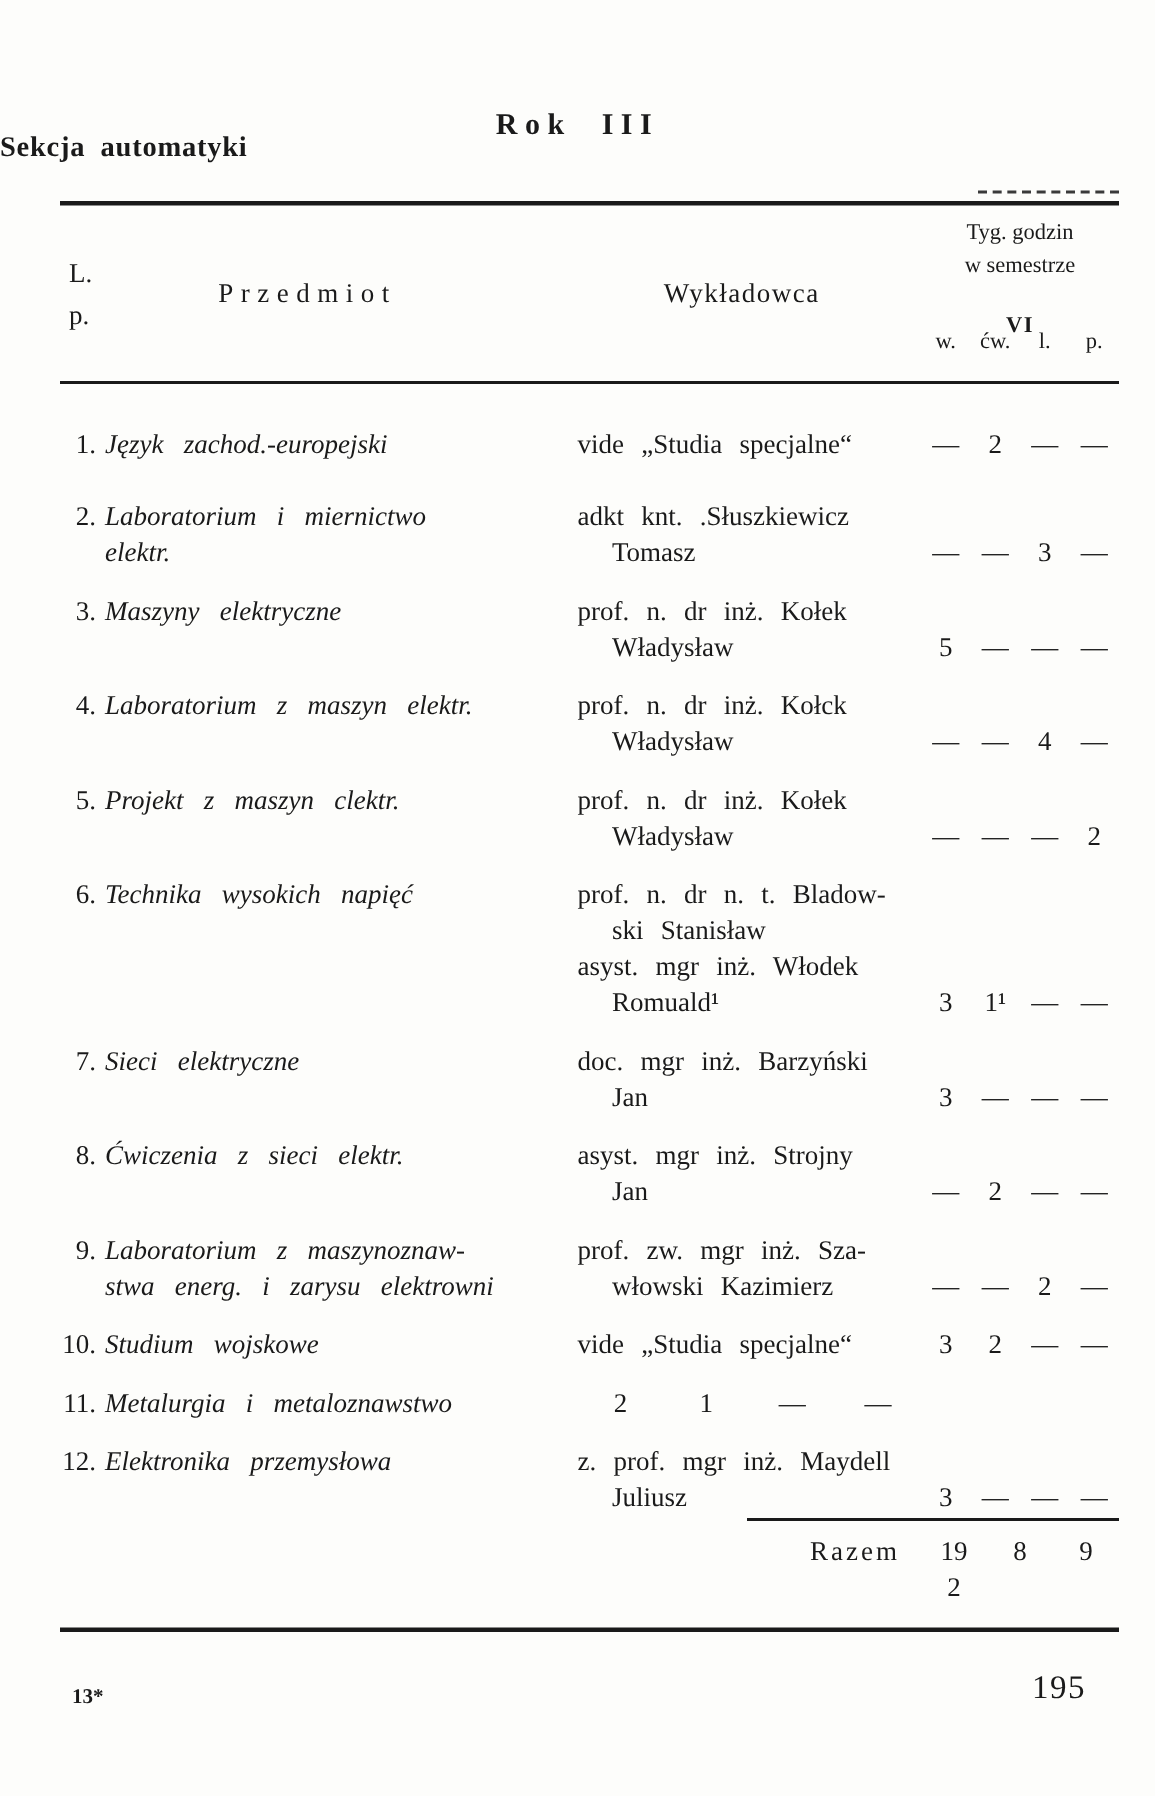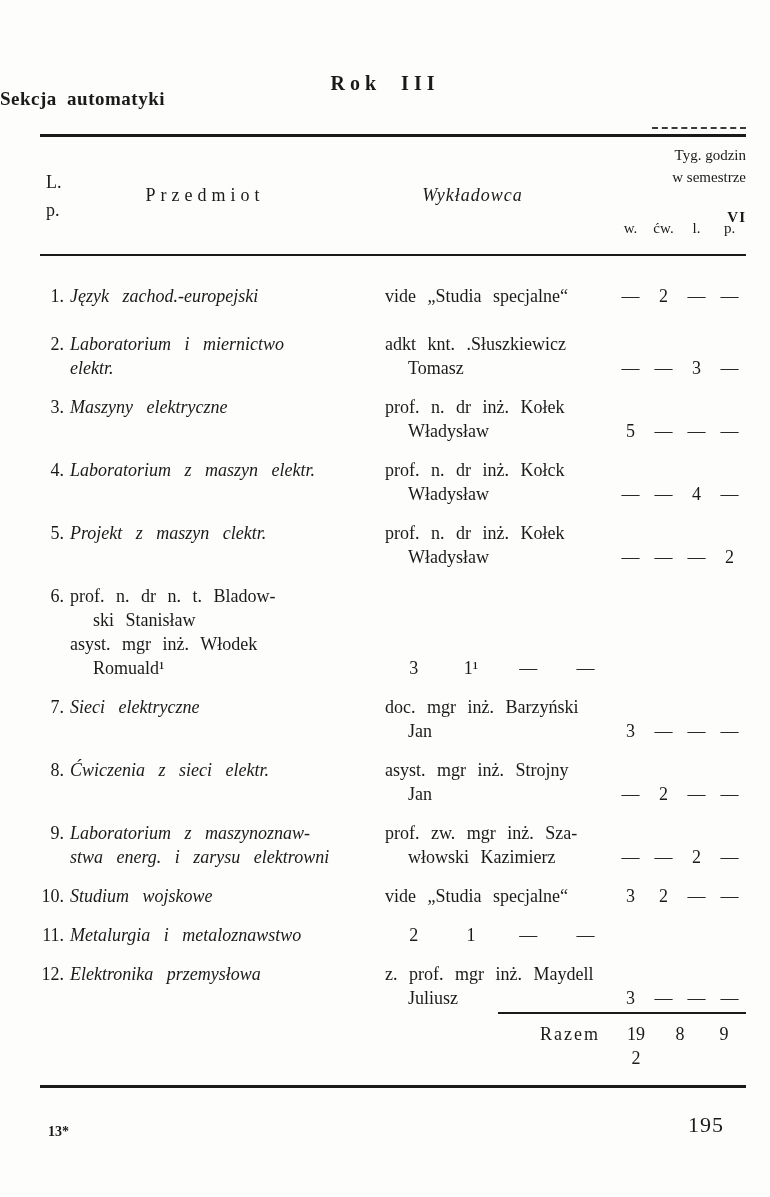--- a/index.html
+++ b/index.html
@@ -24,23 +24,23 @@
   .rule-bottom { top: 1085px; height: 3px; }
 
   .title-year { position: absolute; top: 44px; left: 0; width: 100%; text-align: center;
     font-weight: bold; font-size: 20px; letter-spacing: 5px; word-spacing: 10px; margin-top: 28px; }
   .title-section { position: absolute; top: 88px; left: 0; width: 100%; text-align: left;
     font-weight: bold; font-size: 19px; letter-spacing: 0.5px; word-spacing: 5px; }
 
   .header-lp { position: absolute; left: 46px; top: 168px; line-height: 28px; white-space: pre-line; }
   .header-subject { position: absolute; left: 115px; top: 185px; width: 180px; text-align: center;
     letter-spacing: 5px; }
-  .header-lecturer { position: absolute; left: 390px; top: 185px; width: 165px; text-align: center;
-    letter-spacing: 1px; font-style: italic; }
-  .header-hours { position: absolute; left: 614px; top: 144px; width: 132px; text-align: right;
+  .header-lecturer { position: absolute; left: 412px; top: 185px; width: 165px; text-align: center;
+    letter-spacing: 1px; }
+  .header-hours { position: absolute; left: 614px; top: 144px; width: 132px; text-align: center;
     font-size: 15px; line-height: 22px; }
   .header-hours .vi { font-weight: bold; letter-spacing: 1px; margin-top: 18px; }
   .header-hours-cols { position: absolute; left: 614px; top: 220px; width: 132px;
     display: grid; grid-template-columns: repeat(4, 1fr); font-size: 15px; text-align: center; }
 
   .rows { position: absolute; left: 40px; top: 284px; width: 706px; }
   .row { display: grid; grid-template-columns: 30px 315px 229px 132px; margin-bottom: 15px;
     line-height: 24px; }
   #rows-list .row:first-child { margin-bottom: 24px; }
   .cell.num { text-align: right; padding-right: 6px; }
@@ -149,20 +149,21 @@
     <div class="cell hours">
       <span class="h">—</span>
       <span class="h">—</span>
       <span class="h">—</span>
       <span class="h">2</span>
     </div>
   </div>
 
   <div class="row">
     <div class="cell num">6.</div>
+    <div class="cell subject">Technika wysokich napięć</div>
     <div class="cell lecturer">prof. n. dr n. t. Bladow-
   ski Stanisław
 asyst. mgr inż. Włodek
   Romuald¹</div>
     <div class="cell hours">
       <span class="h">3</span>
       <span class="h">1¹</span>
       <span class="h">—</span>
       <span class="h">—</span>
     </div>

